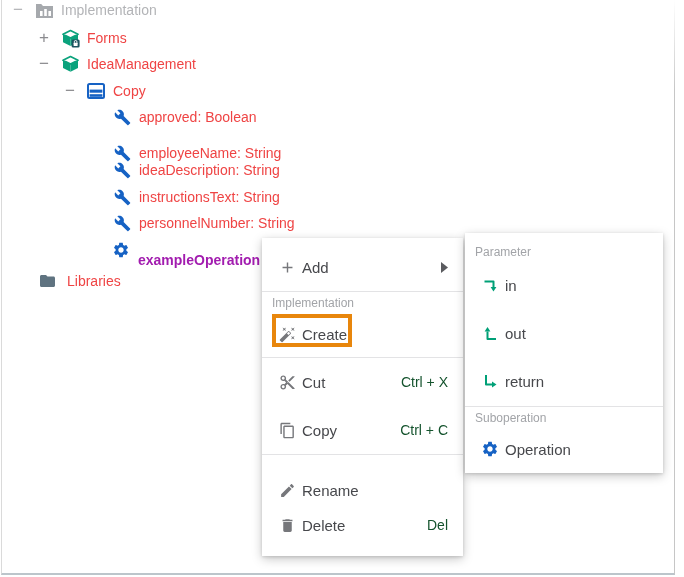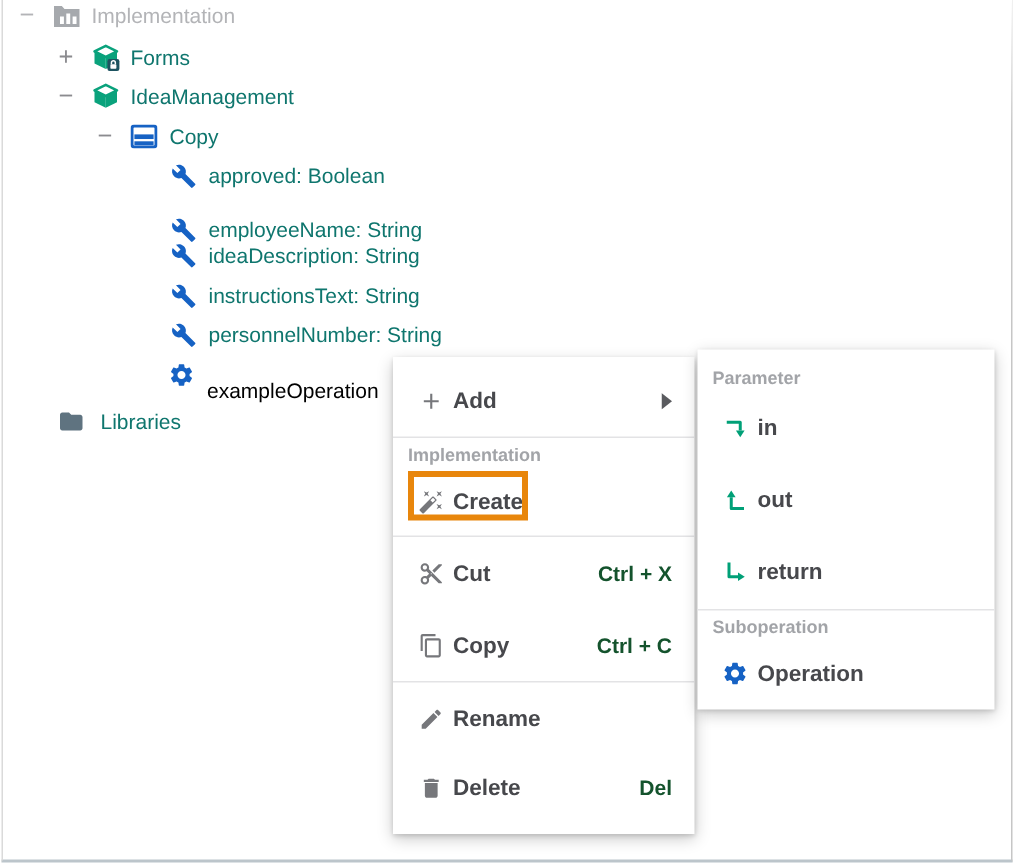--- a/index.html
+++ b/index.html
@@ -5,26 +5,26 @@
   html,body{margin:0;padding:0;background:#fff;font-family:"Liberation Sans",sans-serif;}
   body{width:684px;height:577px;position:relative;overflow:hidden;}
   .window{position:absolute;left:1px;top:0;width:672px;height:573px;background:#fff;
     border-left:1px solid #dadada;border-right:1px solid #c6c6c6;border-bottom:2px solid #bcc5cb;}
   .fade-top-right{position:absolute;right:-1px;top:0;width:3px;height:90px;
     background:linear-gradient(#ffffff,rgba(255,255,255,0));pointer-events:none;}
   
   .trow{position:absolute;height:26px;display:flex;align-items:center;white-space:nowrap;}
   .expander{width:16px;text-align:center;font-size:17px;color:#8b8b8f;margin-right:8px;line-height:26px;cursor:pointer;}
   .ticon{display:flex;align-items:center;justify-content:center;width:20px;margin-right:7px;}
-  .tlabel{font-size:14px;color:#0f766e;}
+  .tlabel{font-size:14px;color:#ef4444;}
   .muted .tlabel{color:#b3b4b7;}
   .muted .expander{color:#b3b4b7;}
-  .boldlabel .tlabel{font-weight:400;color:#000000;margin-top:19px;}
+  .boldlabel .tlabel{font-weight:700;color:#a21caf;margin-top:19px;}
   
-  .menu{position:absolute;background:#fff;box-shadow:0 3px 10px rgba(0,0,0,.22),0 1px 3px rgba(0,0,0,.14);font-weight:bold;}
+  .menu{position:absolute;background:#fff;box-shadow:0 3px 10px rgba(0,0,0,.22),0 1px 3px rgba(0,0,0,.14);}
   .main-menu{left:262px;top:238px;width:201px;height:318px;z-index:5;}
   .sub-menu{left:465px;top:233px;width:198px;height:240px;z-index:6;}
   .mi{position:absolute;left:0;right:0;height:48px;display:flex;align-items:center;
       padding:0 15px 0 16px;box-sizing:border-box;cursor:pointer;text-align:center;}
   .micon{width:18px;display:flex;align-items:center;justify-content:center;margin-right:6px;flex:none;}
   .mlabel{font-size:15px;color:#47484c;}
   .mshortcut{margin-left:auto;font-size:14px;color:#14532d;}
   .marrow{margin-left:auto;display:flex;align-items:center;}
   .msection{position:absolute;left:0;right:0;height:20px;line-height:20px;padding-left:10px;
       font-size:12px;color:#a2a4a8;}
@@ -192,21 +192,21 @@
   <div class="mi" style="top:168px">
     <span class="micon">
       <svg width="17" height="17" viewBox="0 0 24 24" fill="#76777b">
           <path d="M16 1H4c-1.1 0-2 .9-2 2v14h2V3h12V1zm3 4H8c-1.1 0-2 .9-2 2v14c0 1.1.9 2 2 2h11c1.1 0 2-.9 2-2V7c0-1.1-.9-2-2-2zm0 16H8V7h11v14z"></path>
         </svg>
     </span>
     <span class="mlabel">Copy</span>
     <span class="mshortcut">Ctrl + C</span>
   </div>
   <div class="divider" style="top:216px"></div>
-  <div class="mi" style="top:217px">
+  <div class="mi" style="top:228px">
     <span class="micon">
       <svg width="17" height="17" viewBox="0 0 24 24" fill="#76777b">
           <path d="M3 17.25V21h3.75L17.81 9.94l-3.75-3.75L3 17.25zM20.71 7.04c.39-.39.39-1.02 0-1.41l-2.34-2.34c-.39-.39-1.02-.39-1.41 0l-1.83 1.83 3.75 3.75 1.83-1.83z"></path>
         </svg>
     </span>
     <span class="mlabel">Rename</span>
   </div>
   <div class="mi" style="top:263px">
     <span class="micon">
       <svg width="17" height="17" viewBox="0 0 24 24" fill="#76777b">

